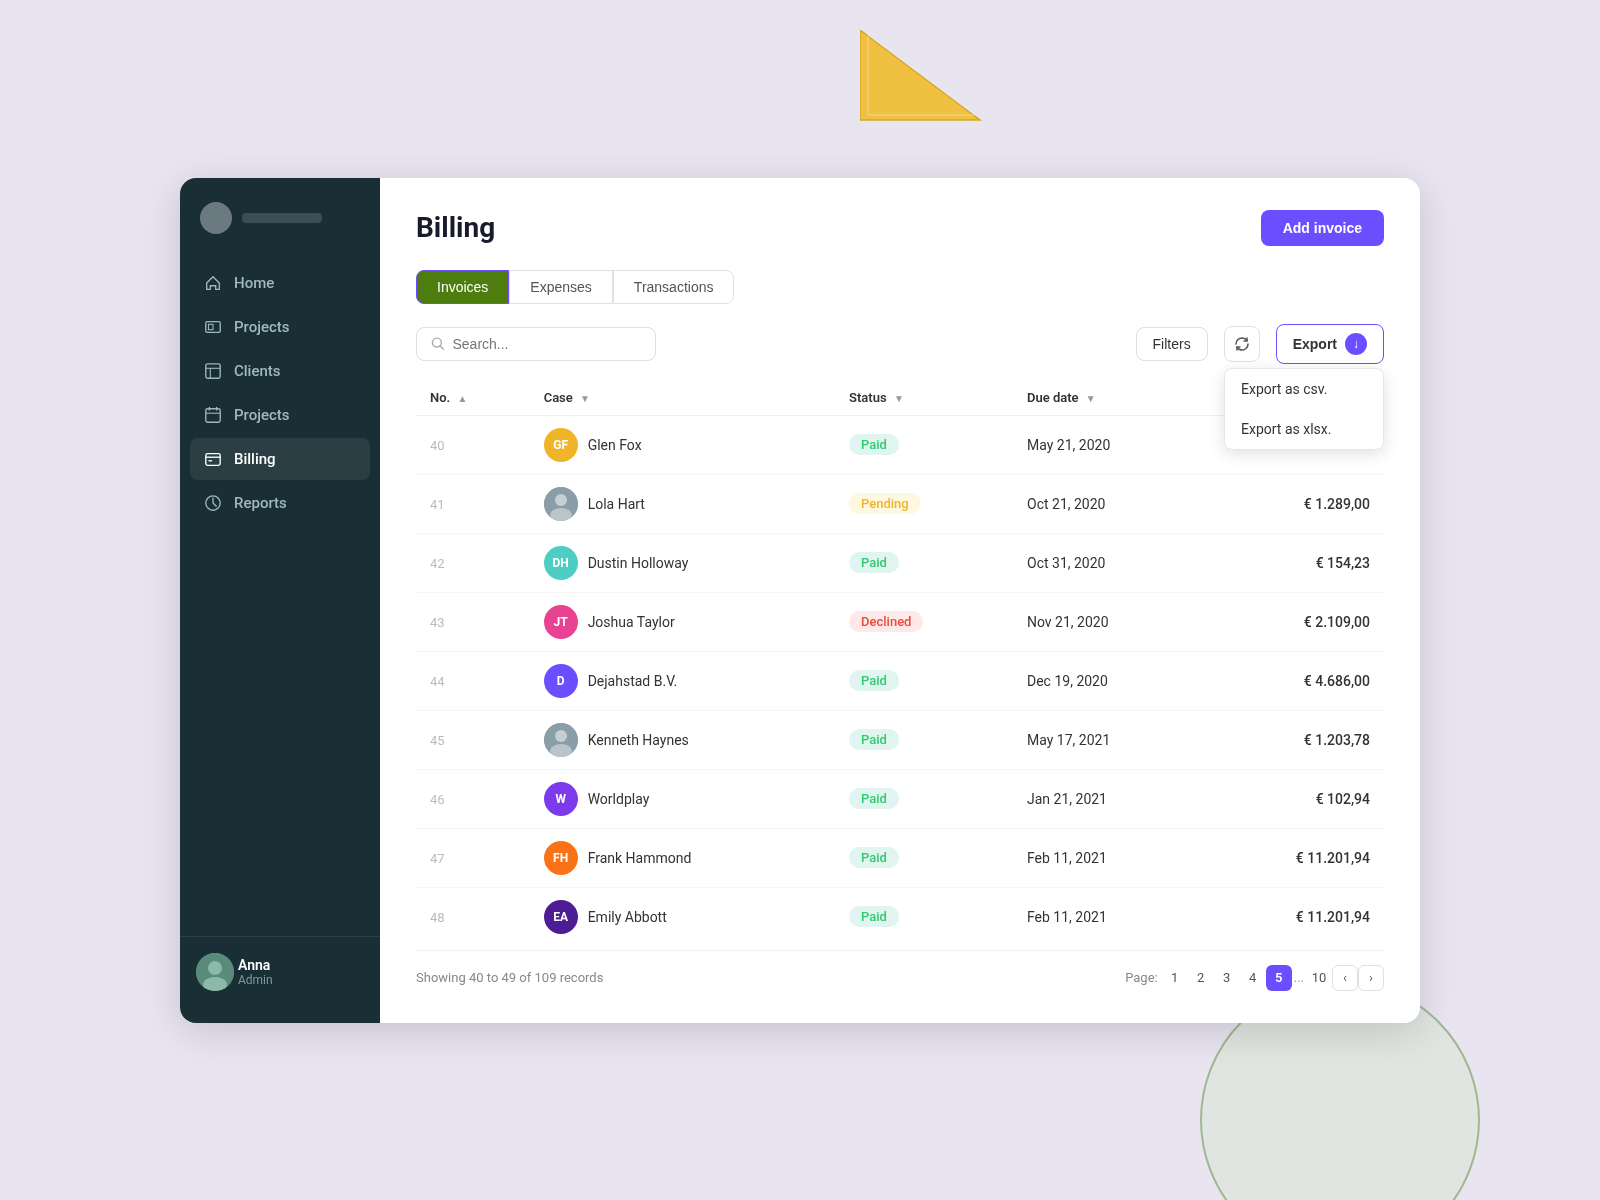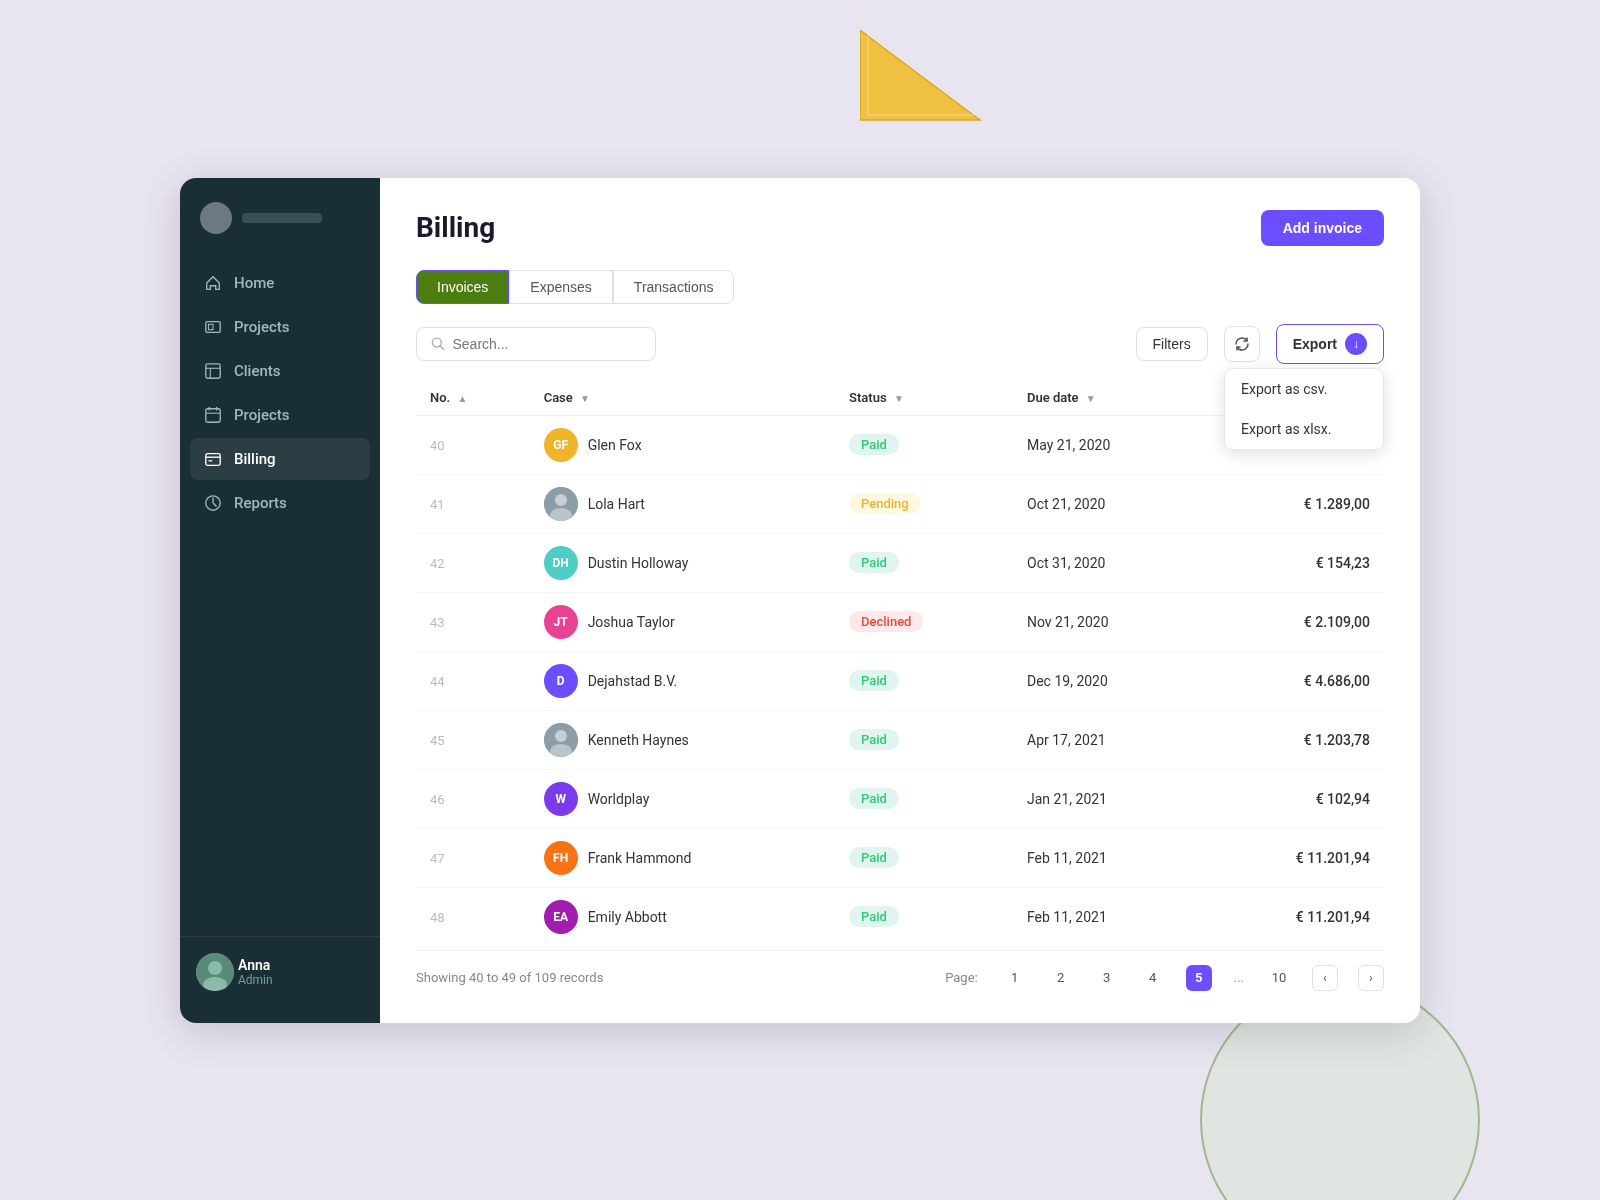--- a/index.html
+++ b/index.html
@@ -426,21 +426,21 @@
     }
 
     .showing-text {
       font-size: 13px;
       color: #888;
     }
 
     .pagination {
       display: flex;
       align-items: center;
-      gap: 20px;
+      gap: 0;
       font-size: 13px;
     }
 
     .page-label {
       color: #888;
       margin-right: 4px;
     }
 
     .page-num {
       width: 26px;
@@ -723,21 +723,21 @@
                     <circle cx="17" cy="13" r="6" fill="rgba(255,255,255,0.5)"></circle>
                     <ellipse cx="17" cy="28" rx="11" ry="7" fill="rgba(255,255,255,0.4)"></ellipse>
                   </svg>
       </div>
           <span>Kenneth Haynes</span>
         </div>
       </td>
       <td>
         <span class="status-badge status-paid">Paid</span>
       </td>
-      <td>Apr 17, 2021</td>
+      <td>May 17, 2021</td>
       <td class="amount-col">€ 1.203,78</td>
     </tr>
           <tr>
       <td><span class="row-num">46</span></td>
       <td>
         <div class="case-cell">
           <div class="avatar-circle" style="background:#7c3aed">W</div>
           <span>Worldplay</span>
         </div>
       </td>
@@ -758,21 +758,21 @@
       <td>
         <span class="status-badge status-paid">Paid</span>
       </td>
       <td>Feb 11, 2021</td>
       <td class="amount-col">€ 11.201,94</td>
     </tr>
           <tr>
       <td><span class="row-num">48</span></td>
       <td>
         <div class="case-cell">
-          <div class="avatar-circle" style="background:#a21caf">EA</div>
+          <div class="avatar-circle" style="background:#4c1d95">EA</div>
           <span>Emily Abbott</span>
         </div>
       </td>
       <td>
         <span class="status-badge status-paid">Paid</span>
       </td>
       <td>Feb 11, 2021</td>
       <td class="amount-col">€ 11.201,94</td>
     </tr>
         </tbody>

